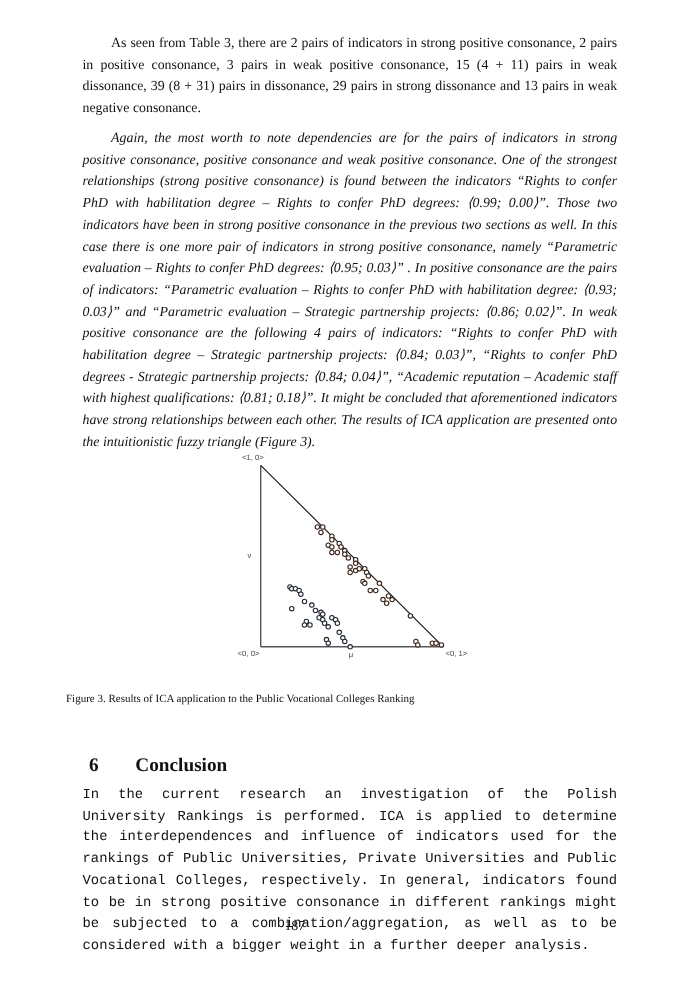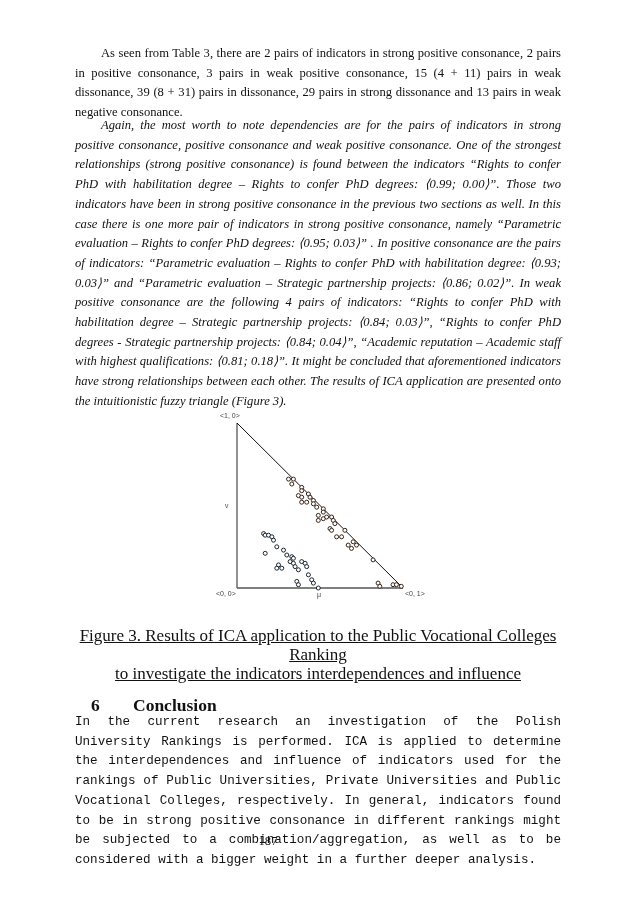--- a/index.html
+++ b/index.html
@@ -1,27 +1,27 @@
 <!DOCTYPE html>
 <html><head>
 <meta charset="utf-8">
 <style>
   html, body { margin:0; padding:0; background:#ffffff; }
   body { width:636px; height:900px; position:relative; overflow:hidden;
          font-family:"Liberation Serif", serif; color:#111; }
   .para { position:absolute; left:75px; width:486px; font-size:12.6px; line-height:19.7px;
           text-align:justify; margin:0; }
   .para.indent { text-indent:26px; }
-  #p1 { top:44px; }
+  #p1 { top:30px; }
   #p2 { top:116px;font-style:italic; }
   #figure { position:absolute; left:200px; top:400px; width:240px; height:210px; }
   #figure svg { width:240px; height:210px; display:block; }
-  .caption { position:absolute; left:60px; width:516px; top:626px; text-align:center;
-             font-size:17px; line-height:19px; margin:0;text-decoration:underline; }
-  .heading { position:absolute; left:75px; top:679px; font-size:17.5px; font-weight:bold; margin:16px; }
+  .caption { position:absolute; left:60px; width:516px; top:626px; text-align:left;
+             font-size:10px; line-height:19px; margin:0; }
+  .heading { position:absolute; left:75px; top:679px; font-size:17.5px; font-weight:bold; margin:6px; }
   .heading .num { display:inline-block; width:42px; }
   #p3 { top:713px;font-family:Liberation Mono, monospace; }
   .pagenum { position:absolute; left:0; width:536px; top:834px; text-align:center; font-size:12.6px; }
   .vlabel { font-family:"Liberation Sans", sans-serif; font-size:7px; fill:#444; }
 </style>
 </head>
 <body>
 
 <p class="para indent" id="p1">As seen from Table 3, there are 2 pairs of indicators in strong positive consonance, 2 pairs in positive consonance, 3 pairs in weak positive consonance, 15 (4 + 11) pairs in weak dissonance, 39 (8 + 31) pairs in dissonance, 29 pairs in strong dissonance and 13 pairs in weak negative consonance.</p>
 <p class="para indent" id="p2">Again, the most worth to note dependencies are for the pairs of indicators in strong positive consonance, positive consonance and weak positive consonance. One of the strongest relationships (strong positive consonance) is found between the indicators “Rights to confer PhD with habilitation degree – Rights to confer PhD degrees: ⟨0.99; 0.00⟩”. Those two indicators have been in strong positive consonance in the previous two sections as well. In this case there is one more pair of indicators in strong positive consonance, namely “Parametric evaluation – Rights to confer PhD degrees: ⟨0.95; 0.03⟩” . In positive consonance are the pairs of indicators: “Parametric evaluation – Rights to confer PhD with habilitation degree: ⟨0.93; 0.03⟩” and “Parametric evaluation – Strategic partnership projects: ⟨0.86; 0.02⟩”. In weak positive consonance are the following 4 pairs of indicators: “Rights to confer PhD with habilitation degree – Strategic partnership projects: ⟨0.84; 0.03⟩”, “Rights to confer PhD degrees - Strategic partnership projects: ⟨0.84; 0.04⟩”, “Academic reputation – Academic staff with highest qualifications: ⟨0.81; 0.18⟩”. It might be concluded that aforementioned indicators have strong relationships between each other. The results of ICA application are presented onto the intuitionistic fuzzy triangle (Figure 3).</p>
@@ -101,21 +101,20 @@
         <circle cx="179.8" cy="186.3" r="2" fill="#fff" stroke="#3a2418" stroke-width="1"></circle>
         <circle cx="193.0" cy="184.7" r="2" fill="#fff" stroke="#3a2418" stroke-width="1"></circle>
         <circle cx="196.4" cy="184.7" r="2" fill="#fff" stroke="#3a2418" stroke-width="1"></circle>
         <circle cx="201.3" cy="186.3" r="2" fill="#fff" stroke="#3a2418" stroke-width="1"></circle>
       </g>
   </svg>
 </div>
 
 <p class="caption">
   <span>Figure 3. Results of ICA application to the Public Vocational Colleges Ranking</span><br>
-  <span>to investigate the indicators interdependences and influence</span>
 </p>
 
 <h2 class="heading">
   <span class="num">6</span><span>Conclusion</span>
 </h2>
 
 <p class="para" id="p3">In the current research an investigation of the Polish University Rankings is performed. ICA is applied to determine the interdependences and influence of indicators used for the rankings of Public Universities, Private Universities and Public Vocational Colleges, respectively. In general, indicators found to be in strong positive consonance in different rankings might be subjected to a combination/aggregation, as well as to be considered with a bigger weight in a further deeper analysis.</p>
 
 <div class="pagenum">187</div>
 

